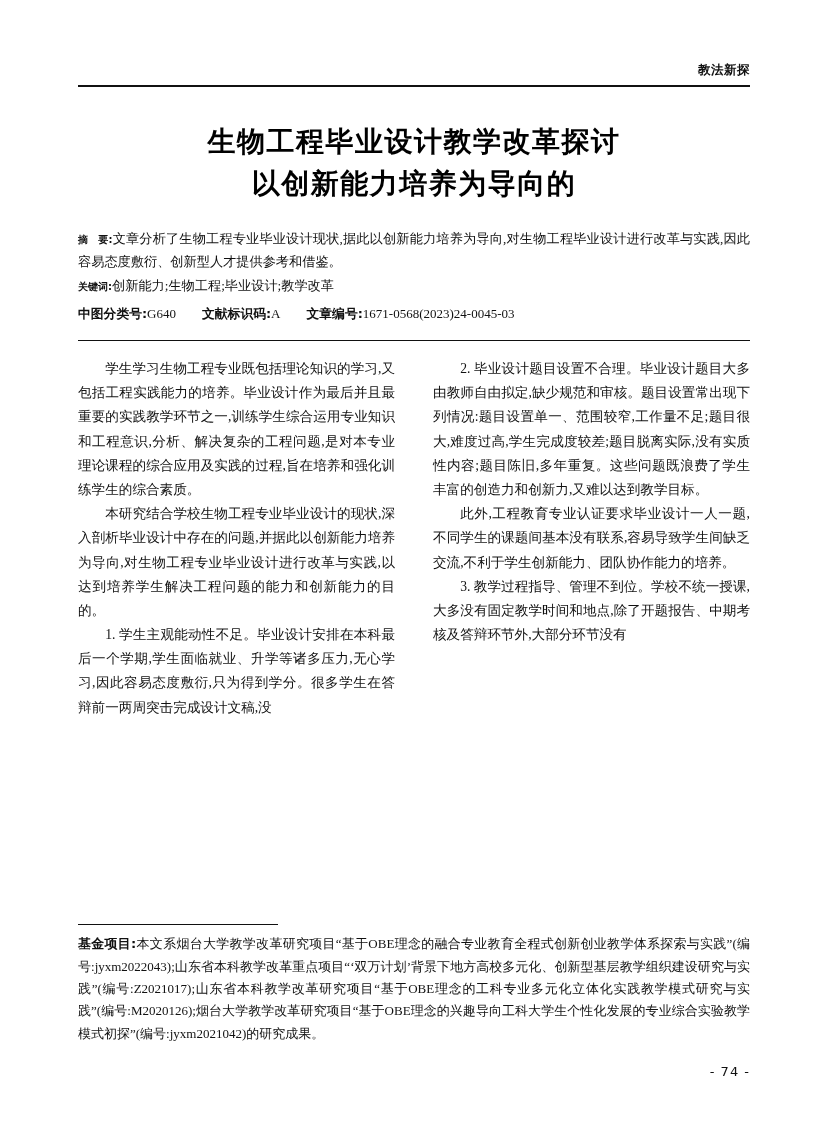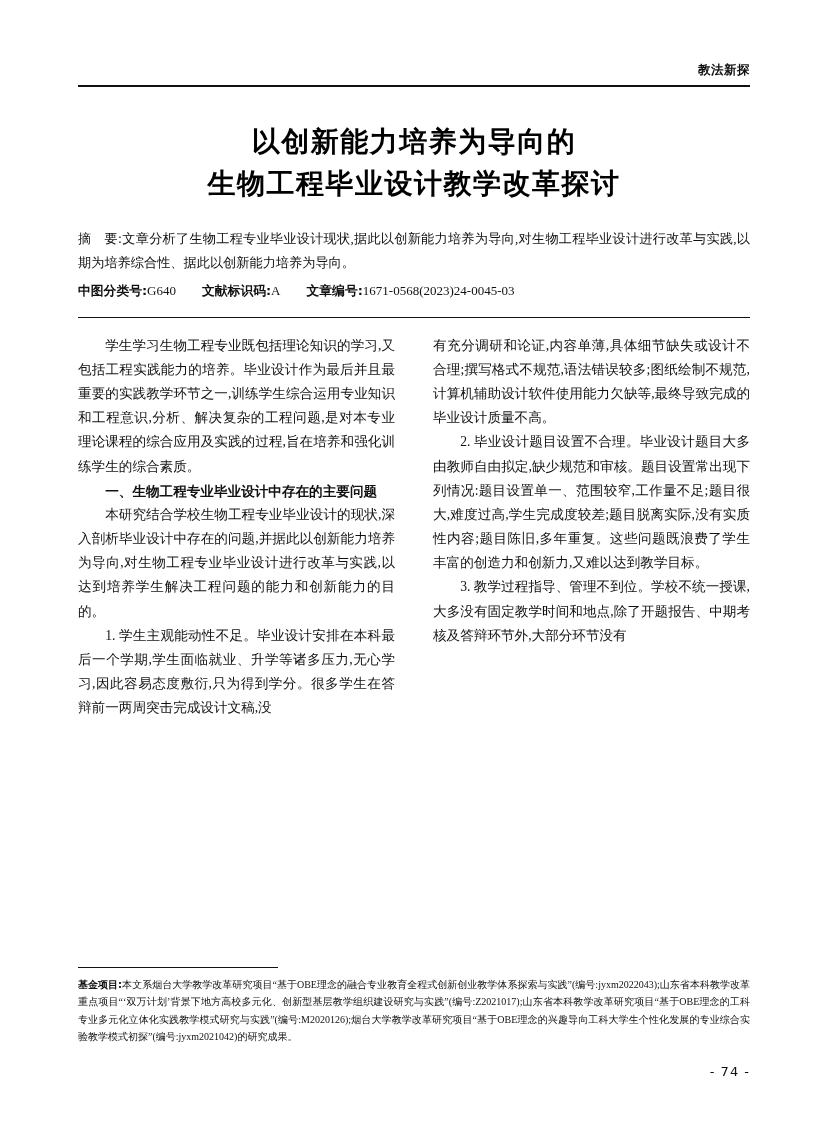--- a/index.html
+++ b/index.html
@@ -72,22 +72,22 @@
     font-size: 13.2px;
     line-height: 1.75;
     text-align: justify;
     color: #111;
   }
   .meta p {
     margin: 0 0 1px 0;
   }
   .meta .lbl {
     font-family: "DejaVu Sans", "Liberation Sans", sans-serif;
-    font-weight: normal;
-    font-size: 13px;
+    font-weight: bold;
+    font-size: 10px;
   }
   .classline {
     margin-top: 6px;
     font-size: 13px;
   }
   .classline .seg {
     margin-right: 26px;
     white-space: nowrap;
   }
   .classline .lbl {
@@ -127,21 +127,21 @@
     left: 78px;
     right: 78px;
     bottom: 78px;
   }
   .footnote-rule {
     width: 200px;
     border-top: 1px solid #111;
     margin-bottom: 8px;
   }
   .footnote {
-    font-size: 10px;
+    font-size: 13px;
     line-height: 1.72;
     text-align: justify;
     color: #111;
   }
   .footnote .lbl {
     font-family: "DejaVu Sans", "Liberation Sans", sans-serif;
     font-weight: bold;
   }
   .pagenum {
     position: absolute;
@@ -154,44 +154,44 @@
 </style>
 </head>
 <body>
 
 <div class="page">
 
   <div class="running-head">教法新探</div>
   <div class="header-rule"></div>
 
   <div class="title-block">
+    <div class="title-line">生物工程毕业设计教学改革探讨</div>
     <div class="title-line">以创新能力培养为导向的</div>
-    <div class="title-line">生物工程毕业设计教学改革探讨</div>
   </div>
 
 
   <div class="meta">
-    <p><span class="lbl">摘　要:</span><span>文章分析了生物工程专业毕业设计现状,据此以创新能力培养为导向,对生物工程毕业设计进行改革与实践,以期为培养综合性、据此以创新能力培养为导向。</span></p>
+    <p><span class="lbl">摘　要:</span><span>文章分析了生物工程专业毕业设计现状,据此以创新能力培养为导向,对生物工程毕业设计进行改革与实践,因此容易态度敷衍、创新型人才提供参考和借鉴。</span></p>
+    <p><span class="lbl">关键词:</span><span>创新能力;生物工程;毕业设计;教学改革</span></p>
     <div class="classline">
       <span class="seg"><span class="lbl">中图分类号:</span><span>G640</span></span><span class="seg"><span class="lbl">文献标识码:</span><span>A</span></span><span class="seg"><span class="lbl">文章编号:</span><span>1671-0568(2023)24-0045-03</span></span>
     </div>
   </div>
 
   <div class="body-rule"></div>
 
   <div class="columns">
     <div class="col">
       <p>学生学习生物工程专业既包括理论知识的学习,又包括工程实践能力的培养。毕业设计作为最后并且最重要的实践教学环节之一,训练学生综合运用专业知识和工程意识,分析、解决复杂的工程问题,是对本专业理论课程的综合应用及实践的过程,旨在培养和强化训练学生的综合素质。</p>
-      <p class="h">一、生物工程专业毕业设计中存在的主要问题</p>
       <p>本研究结合学校生物工程专业毕业设计的现状,深入剖析毕业设计中存在的问题,并据此以创新能力培养为导向,对生物工程专业毕业设计进行改革与实践,以达到培养学生解决工程问题的能力和创新能力的目的。</p>
       <p>1. 学生主观能动性不足。毕业设计安排在本科最后一个学期,学生面临就业、升学等诸多压力,无心学习,因此容易态度敷衍,只为得到学分。很多学生在答辩前一两周突击完成设计文稿,没</p>
     </div>
     <div class="col">
-      <p style="text-indent:0">有充分调研和论证,内容单薄,具体细节缺失或设计不合理;撰写格式不规范,语法错误较多;图纸绘制不规范,计算机辅助设计软件使用能力欠缺等,最终导致完成的毕业设计质量不高。</p>
       <p>2. 毕业设计题目设置不合理。毕业设计题目大多由教师自由拟定,缺少规范和审核。题目设置常出现下列情况:题目设置单一、范围较窄,工作量不足;题目很大,难度过高,学生完成度较差;题目脱离实际,没有实质性内容;题目陈旧,多年重复。这些问题既浪费了学生丰富的创造力和创新力,又难以达到教学目标。</p>
+      <p>此外,工程教育专业认证要求毕业设计一人一题,不同学生的课题间基本没有联系,容易导致学生间缺乏交流,不利于学生创新能力、团队协作能力的培养。</p>
       <p>3. 教学过程指导、管理不到位。学校不统一授课,大多没有固定教学时间和地点,除了开题报告、中期考核及答辩环节外,大部分环节没有</p>
     </div>
   </div>
 
   <div class="footnote-wrap">
     <div class="footnote-rule"></div>
     <div class="footnote"><span class="lbl">基金项目:</span><span>本文系烟台大学教学改革研究项目“基于OBE理念的融合专业教育全程式创新创业教学体系探索与实践”(编号:jyxm2022043);山东省本科教学改革重点项目“‘双万计划’背景下地方高校多元化、创新型基层教学组织建设研究与实践”(编号:Z2021017);山东省本科教学改革研究项目“基于OBE理念的工科专业多元化立体化实践教学模式研究与实践”(编号:M2020126);烟台大学教学改革研究项目“基于OBE理念的兴趣导向工科大学生个性化发展的专业综合实验教学模式初探”(编号:jyxm2021042)的研究成果。</span></div>
   </div>
 
   <div class="pagenum">- 74 -</div>

